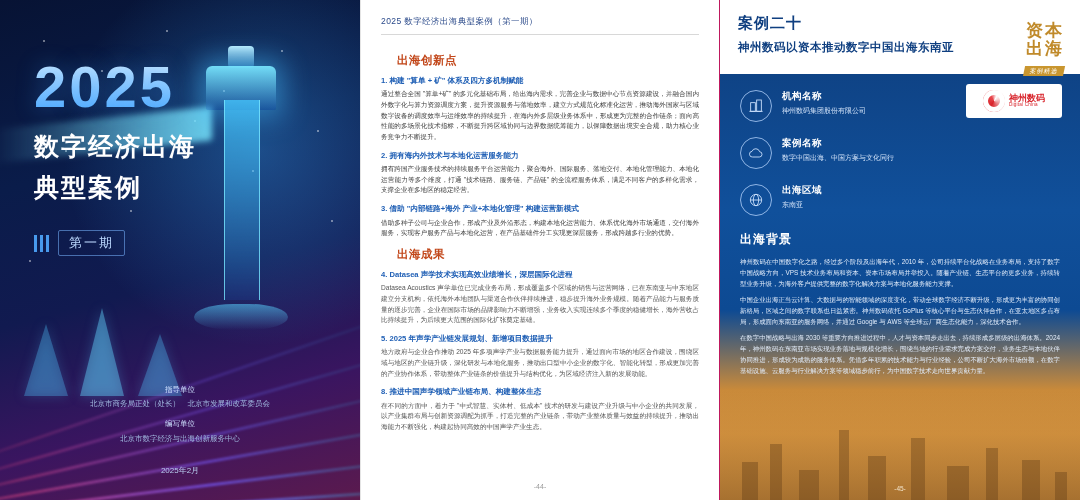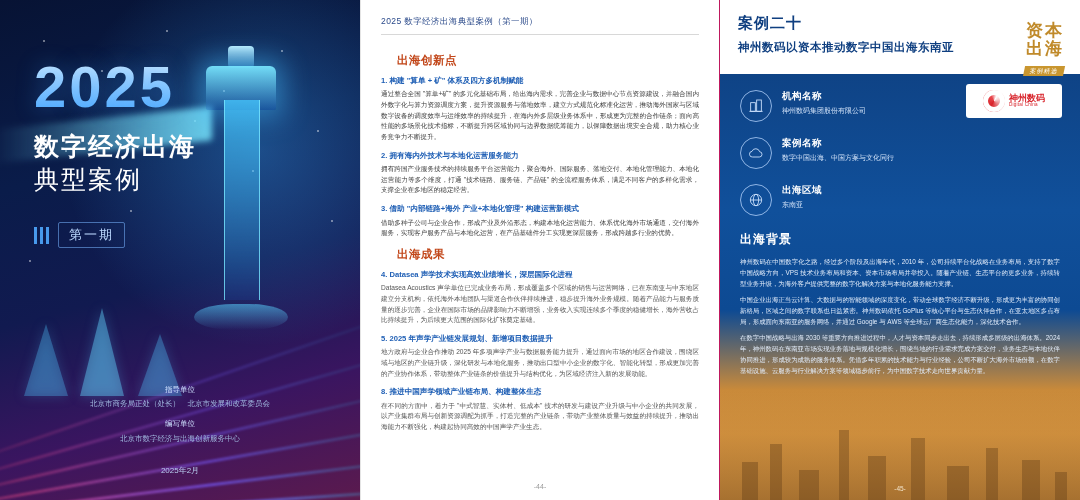--- a/index.html
+++ b/index.html
@@ -73,21 +73,21 @@
   .sail.s3{left:120px;border-bottom-width:62px;}
 
   .cover-inner{position:relative;z-index:5;padding:58px 0 0 34px;}
   .year{
     font-size:58px;font-weight:bold;letter-spacing:3px;line-height:1;
     background:linear-gradient(180deg,#cfeaff,#49a8ff);
     -webkit-background-clip:text;background-clip:text;color:transparent;
     text-shadow:0 0 22px rgba(60,160,255,.35);
   }
   .title1{margin-top:14px;color:#fff;font-size:25px;font-weight:bold;letter-spacing:2px;}
-  .title2{color:#fff;font-size:25px;font-weight:normal;letter-spacing:2px;}
+  .title2{margin-top:8px;color:#fff;font-size:25px;font-weight:bold;letter-spacing:2px;}
   .issue{
     margin-top:26px;display:inline-flex;align-items:center;gap:9px;
     color:#bcd9ff;font-size:13px;letter-spacing:2px;
   }
   .issue .bars{display:inline-flex;gap:3px;}
   .issue .bars b{display:block;width:3px;height:17px;background:#4fa9ff;opacity:.9;}
   .issue .txt{border:1px solid rgba(120,180,255,.55);padding:3px 10px;border-radius:2px;}
 
   .cover-foot{
     position:absolute;left:0;right:0;bottom:22px;z-index:6;

